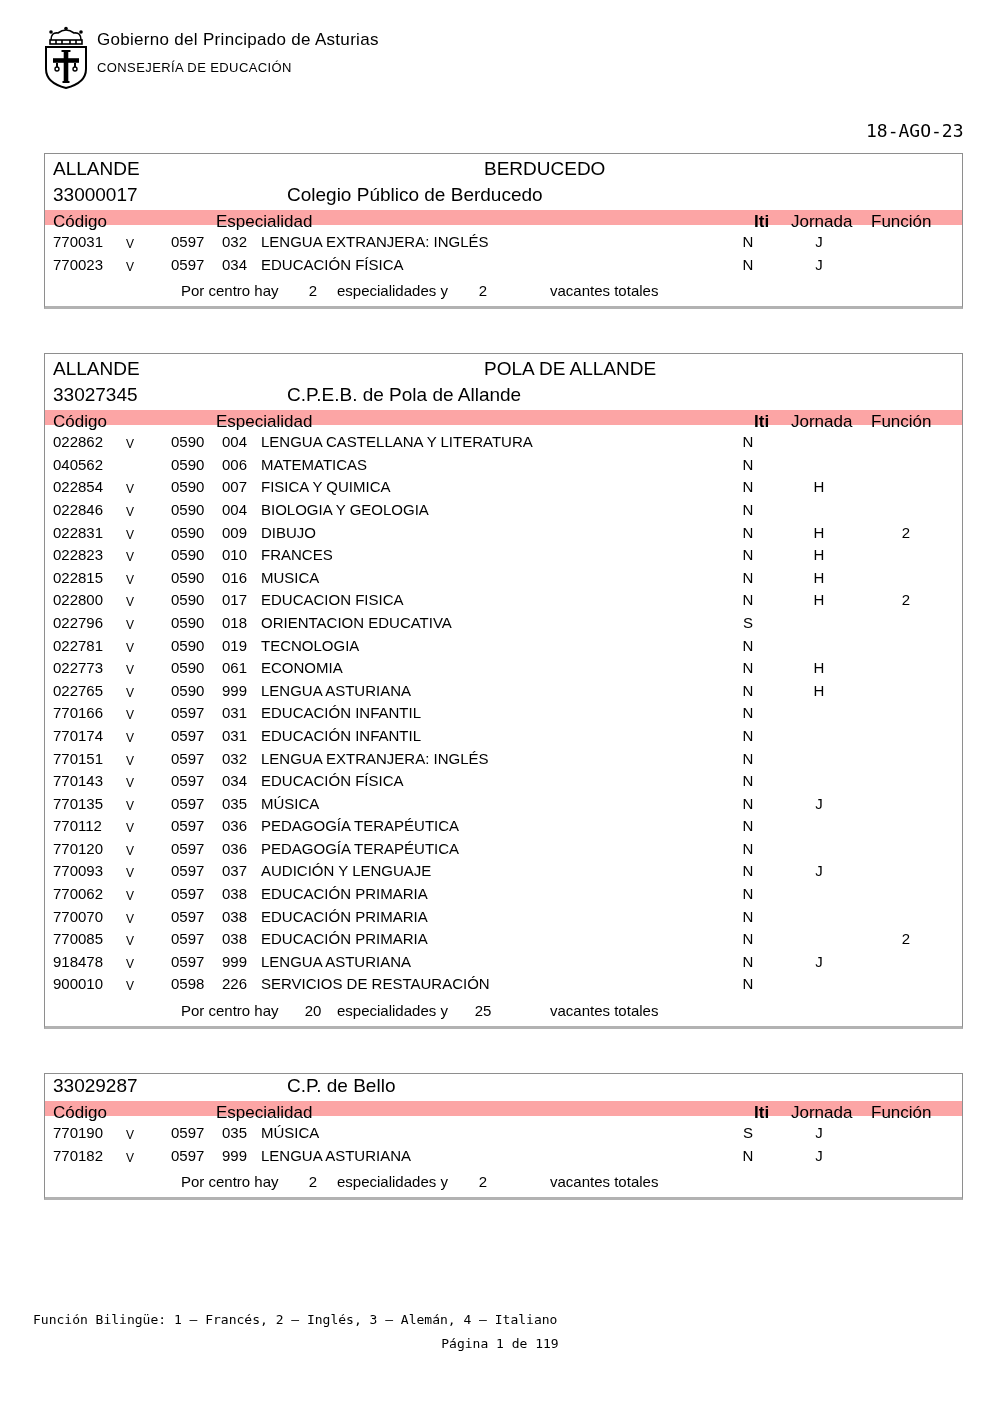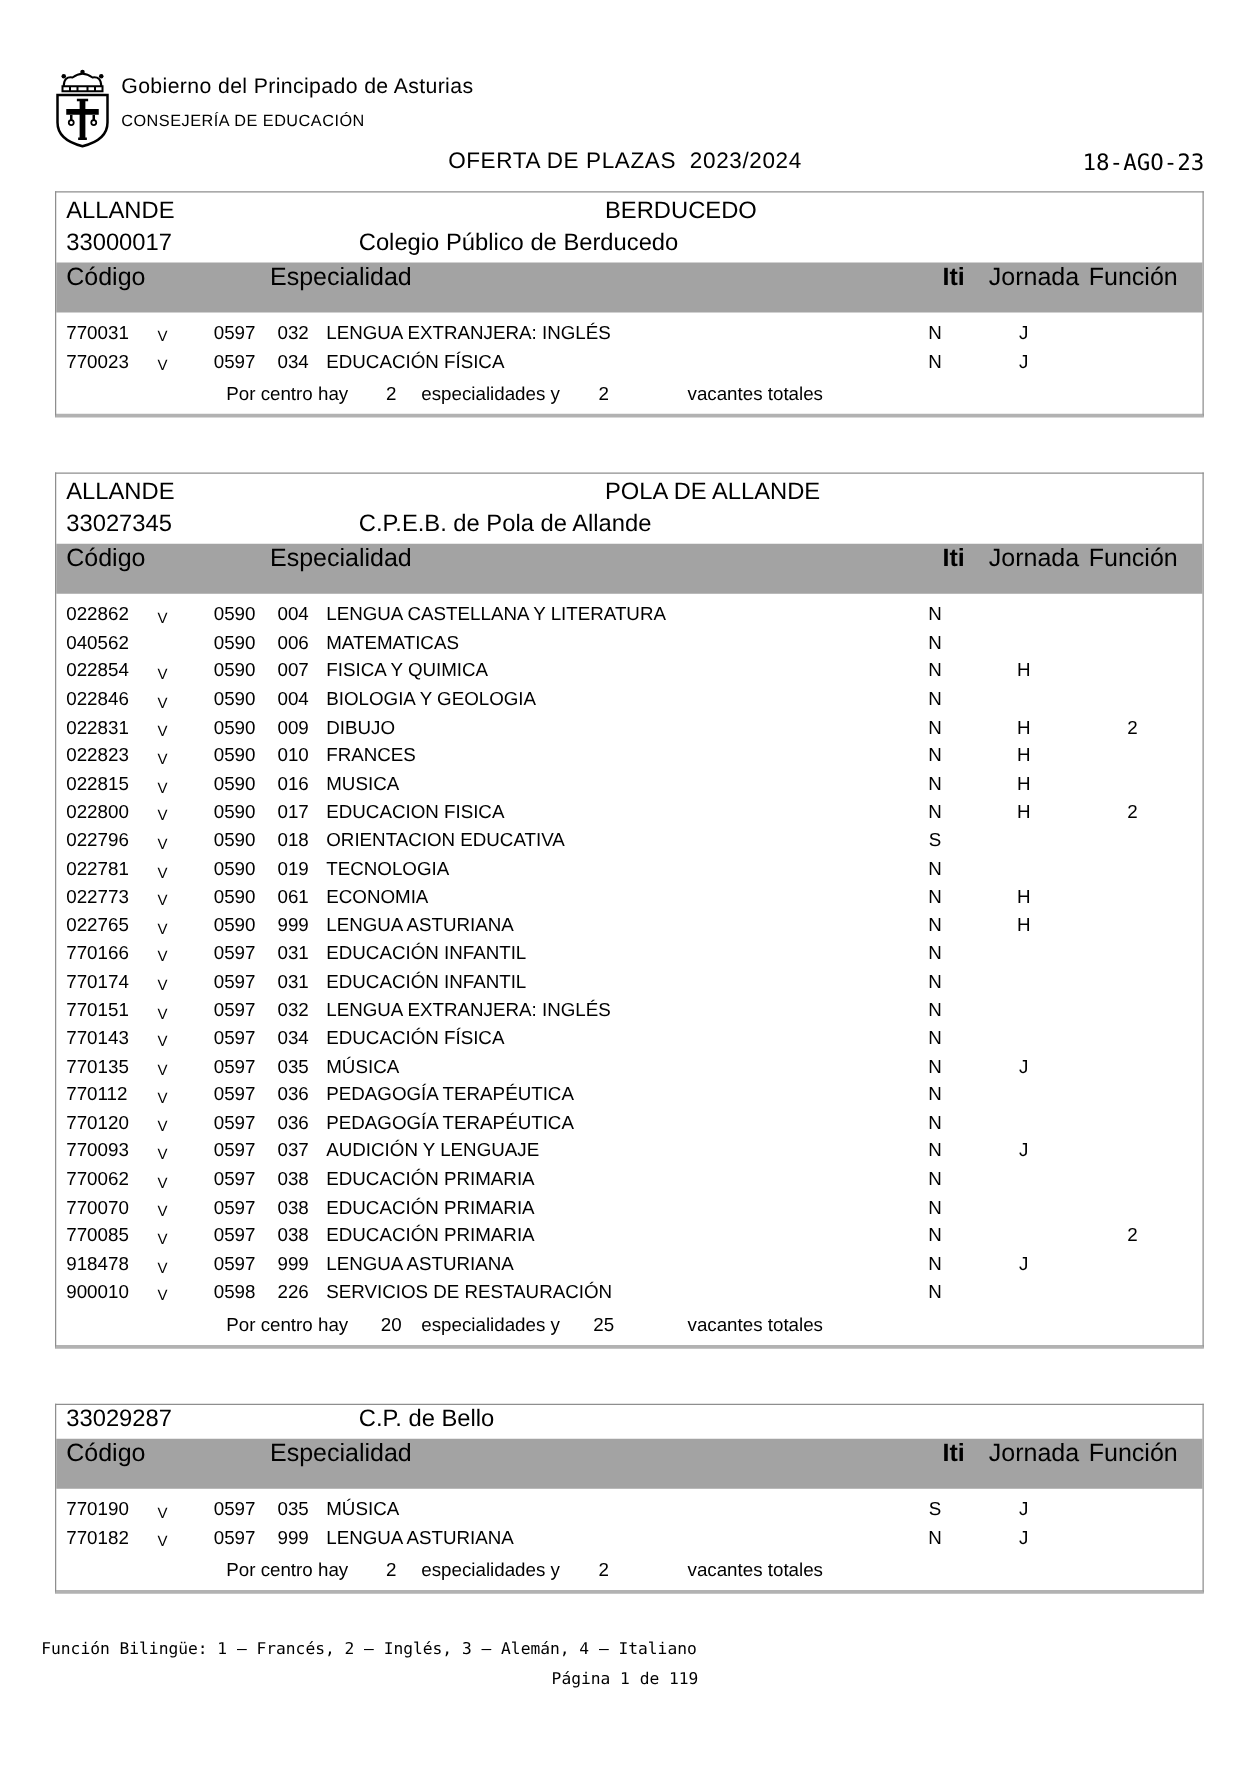--- a/index.html
+++ b/index.html
@@ -1,20 +1,20 @@
 <!DOCTYPE html>
 <html><head>
 <meta charset="utf-8">
 <style>
   html,body{margin:0;padding:0;background:#fff;}
   .page{position:relative;width:1000px;height:1415px;background:#ffffff;overflow:hidden;
         font-family:"Liberation Sans",sans-serif;color:#000;}
 
   
-  .letterhead{position:absolute;left:0;top:0;width:1000px;height:100px;margin-top:29px;}
+  .letterhead{position:absolute;left:0;top:0;width:1000px;height:100px;}
   .logo{position:absolute;left:40px;top:25px;width:52px;height:66px;}
   .org-name{position:absolute;left:97px;top:30px;font-size:17px;letter-spacing:.3px;}
   .org-dept{position:absolute;left:97px;top:60px;font-size:13px;letter-spacing:.4px;}
 
   
   .doc-title{position:absolute;left:0;top:118px;width:1000px;margin:0;text-align:center;
              font-size:18px;font-weight:normal;letter-spacing:.5px;white-space:pre;}
   .doc-date{position:absolute;left:866px;top:120px;font-family:"DejaVu Sans Mono",monospace;
             font-size:18px;}
 
@@ -22,21 +22,21 @@
   .sections{position:absolute;left:44px;top:153px;width:919px;}
   .center-block{position:relative;border:1px solid #8e8e8e;border-bottom:3px solid #b2b2b2;
                 margin-bottom:44px;background:#fff;}
   .sec-line1{position:relative;height:26px;padding-top:3px;font-size:19px;line-height:24px;}
   .sec-line2{position:relative;height:27px;font-size:19px;line-height:24px;}
   .concejo{position:absolute;left:8px;}
   .localidad{position:absolute;left:439px;}
   .ccode{position:absolute;left:8px;}
   .cname{position:absolute;left:242px;}
 
-  .colhead{position:relative;height:40px;background:#a3a3a3;font-size:20px;line-height:24px;}
+  .colhead{position:relative;height:15px;background:#fca5a5;font-size:17px;line-height:24px;}
   .ch-codigo{position:absolute;left:8px;}
   .ch-esp{position:absolute;left:171px;}
   .ch-iti{position:absolute;left:709px;font-weight:bold;}
   .ch-jornada{position:absolute;left:746px;}
   .ch-funcion{position:absolute;left:826px;}
 
   .rows{padding-top:6px;}
   .row{position:relative;height:22.6px;font-size:15px;line-height:22px;}
   .c-codigo{position:absolute;left:8px;}
   .c-v{position:absolute;left:81px;font-size:12px;top:2px;}
@@ -89,21 +89,20 @@
         <line x1="17" y1="37" x2="17" y2="41"></line>
         <line x1="35" y1="37" x2="35" y2="41"></line>
       </g>
       <circle cx="17" cy="43" r="2" fill="none" stroke="#000" stroke-width="1.4"></circle>
       <circle cx="35" cy="43" r="2" fill="none" stroke="#000" stroke-width="1.4"></circle>
     </svg>
     <div class="org-name">Gobierno del Principado de Asturias</div>
     <div class="org-dept">CONSEJERÍA DE EDUCACIÓN</div>
   </div>
 
-  <h1 class="doc-title">OFERTA DE PLAZAS  2023/2024</h1>
   <span class="doc-date">18-AGO-23</span>
 
   <main class="sections">
   <section class="center-block">
     <div class="sec-line1">
       <span class="concejo">ALLANDE</span>
       <span class="localidad">BERDUCEDO</span>
     </div>
     <div class="sec-line2">
       <span class="ccode">33000017</span>

